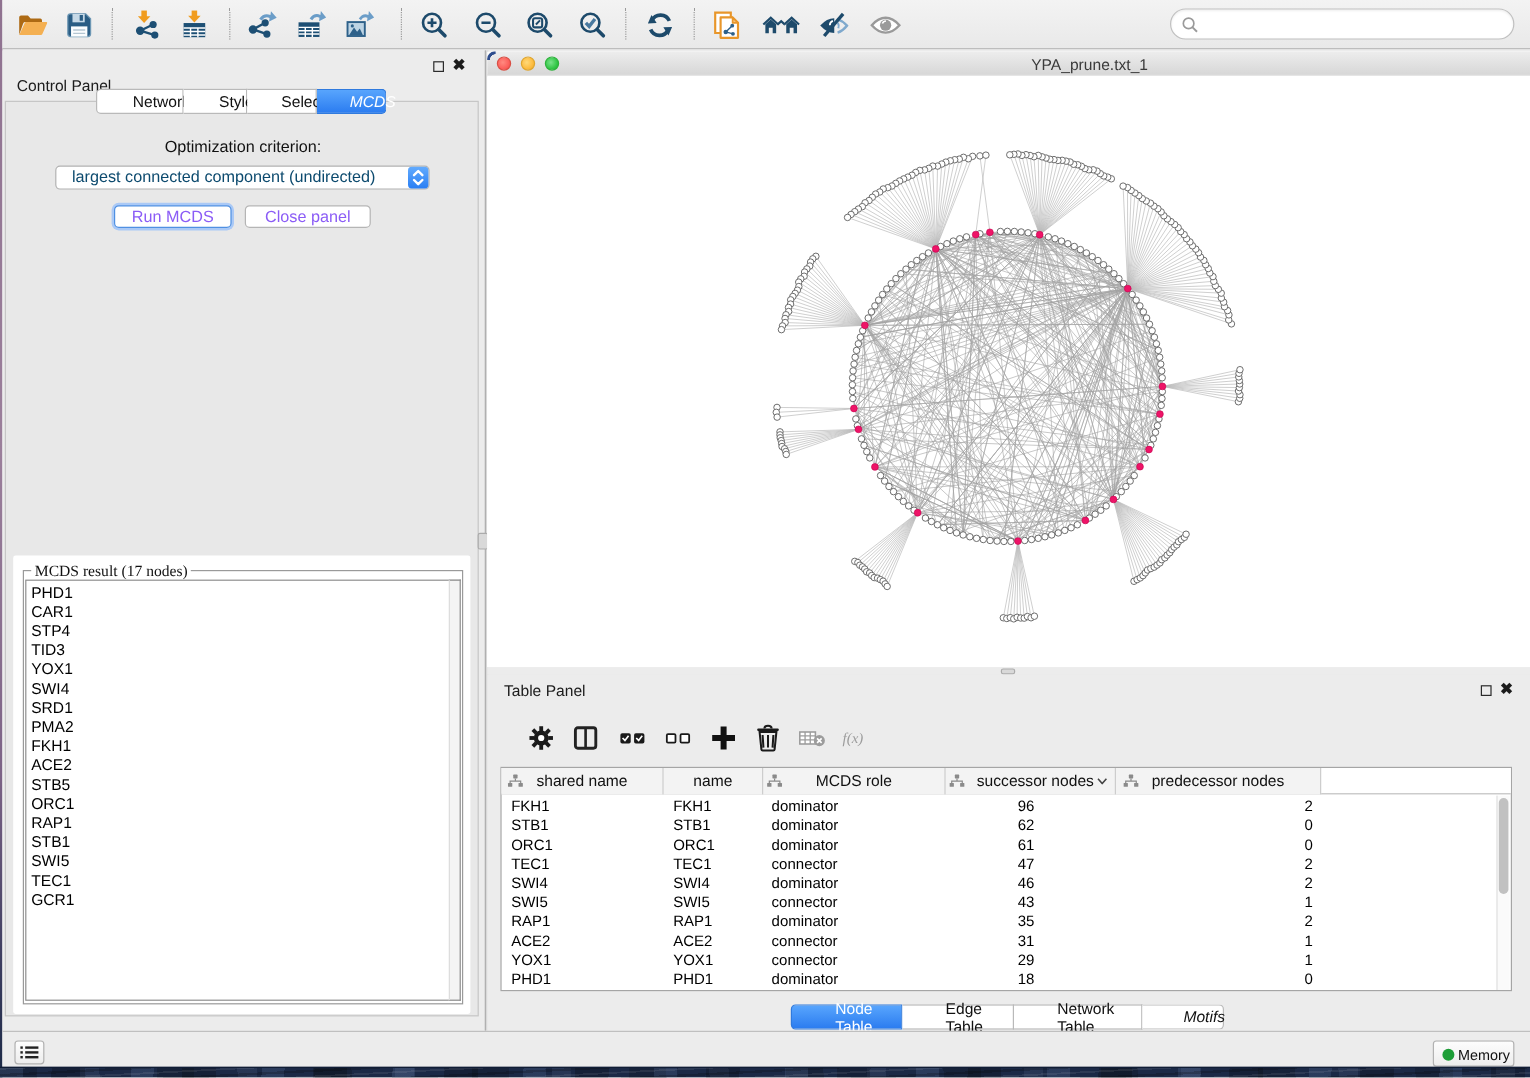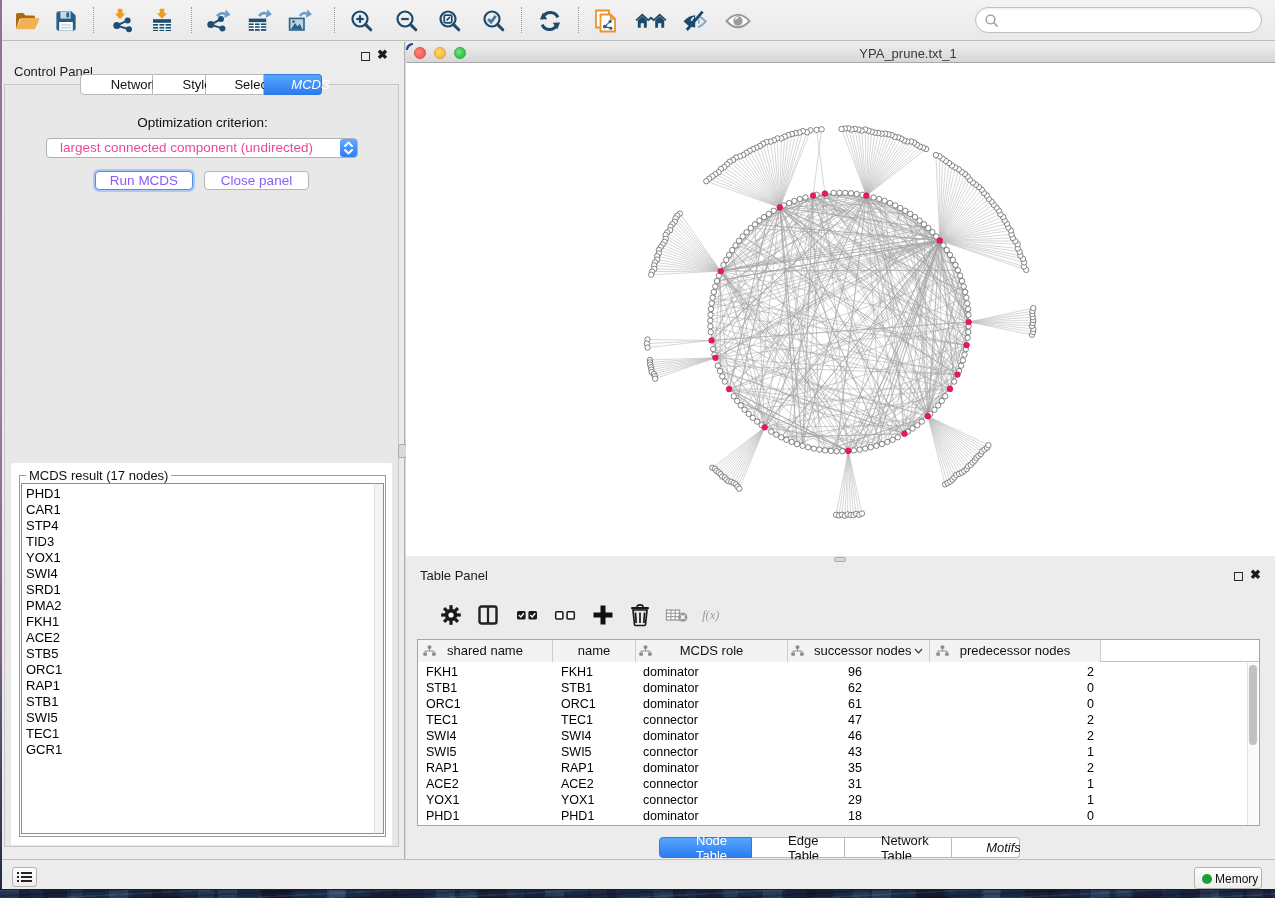--- a/index.html
+++ b/index.html
@@ -18,28 +18,28 @@
 .sqbtn { display:inline-block; width:9px; height:9px; border:1.5px solid #2b2b2b; margin-right:7px; }
 .xbtn { display:inline-block; font-size:13px; font-weight:bold; color:#1b1b1b; position:relative; top:-2px; }
 #cp-tabs { position:absolute; left:78px; top:32px; height:21px; display:flex; font-size:13px; z-index:3; }
 .tab { background:#fff; border:1px solid #b9b9b9; border-left:none; color:#111; display:flex; align-items:center; justify-content:center; height:21px;padding-left:36px; }
 .tab.first { border-left:1px solid #b9b9b9; border-radius:4px 0 0 4px; }
 .tab.last { border-radius:0 4px 4px 0;font-style:italic; }
 .tab.sel { background:linear-gradient(180deg,#58a5fd,#2b7cf0); border-color:#2f7ade; color:#fff; }
 #cp-pane { position:absolute; left:2px; top:42px; width:395px; height:763px; background:#e8e8e8; border:1px solid #c6c6c6; }
 #whitebox { position:absolute; left:6px; top:378px; width:381px; height:382px; background:#fff; border-radius:2px; }
 #optlabel { position:absolute; left:0; top:30px; width:395px; text-align:center; font-size:13.5px; color:#111; }
-#dropdown { position:absolute; left:41px; top:53px; width:312px; height:20px; background:#fff; border:1px solid #b2b2b2; border-radius:4px; font-size:13.5px; color:#ec4899; line-height:18px; padding-left:13px; }
+#dropdown { position:absolute; left:41px; top:53px; width:312px; height:20px; background:#fff; border:1px solid #b2b2b2; border-radius:4px; font-size:13.5px; color:#0c4a6e; line-height:18px; padding-left:13px; }
 #dd-step { position:absolute; right:0px; top:0px; width:17px; height:18px; border-radius:3px; background:linear-gradient(180deg,#62abfe,#2a7ff4); }
 .btn { position:absolute; top:86px; height:19px; background:#fff; border:1px solid #b5b5b5; border-radius:4px; font-size:13.5px; color:#8b5cf6; text-align:center; line-height:17px; }
 #runbtn { left:90px; width:98px; border:1px solid #4f90e2; box-shadow:0 0 0 2px #aac9f6; }
 #closebtn { left:199px; width:105px; }
 #fieldset { position:absolute; left:14px; top:383px; width:367px; height:369px; }
 #fs-border { position:absolute; left:0; top:7px; width:100%; height:362px; border:1px solid #9a9a9a; }
-#fs-legend { position:absolute; left:7px; top:0; background:#fff; padding:0 3px; font-size:13px; color:#111; }
+#fs-legend { position:absolute; left:7px; top:0; background:#fff; padding:0 3px; font-size:13px; color:#111;font-family:Liberation Serif, serif; }
 #fs-list { position:absolute; left:2px; top:15px; width:363px; height:351px; background:#fff; border:1px solid #8f8f8f; font-size:13px; color:#000; padding:2px 0 0 4px; line-height:16px; }
 #fs-sb { position:absolute; right:2px; top:15px; width:10px; height:351px; background:#f4f4f4; border:1px solid #8f8f8f; border-left:1px solid #ddd; }
 #vsplit { left:404px; top:42px; width:3px; height:817px; background:#d8d8d8; border-left:1px solid #b0b0b0; }
 #vhandle { left:398px; top:444px; width:9px; height:14px; background:#d9d9d9; border:1px solid #ababab; border-radius:2px; }
 </style>
 </head>
 <body>
 <div id="app">
 <style>
 #netwin { left:406px; top:43px; width:869px; height:513px; background:#fff; }

